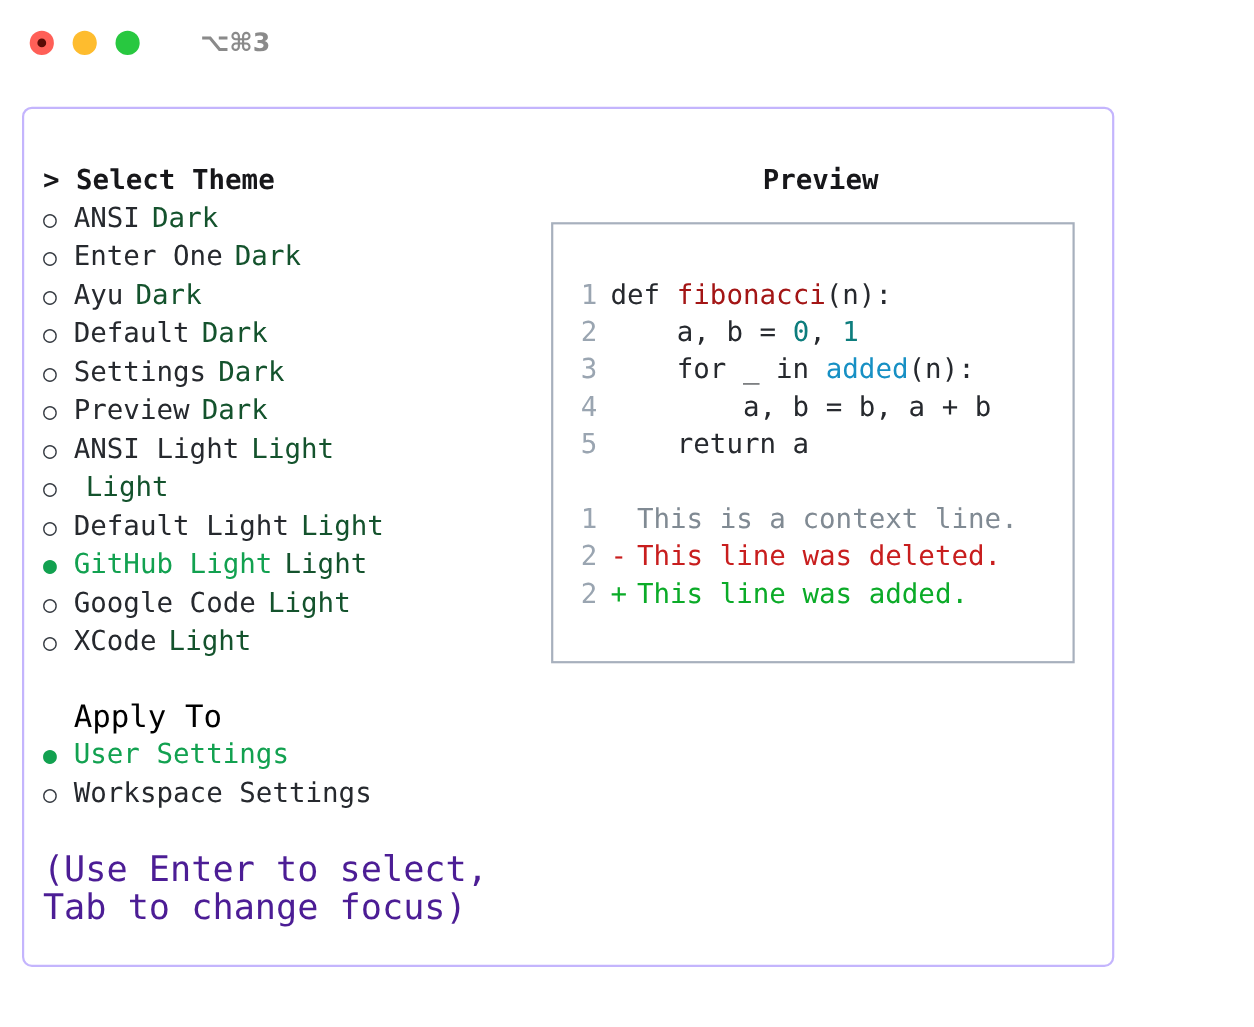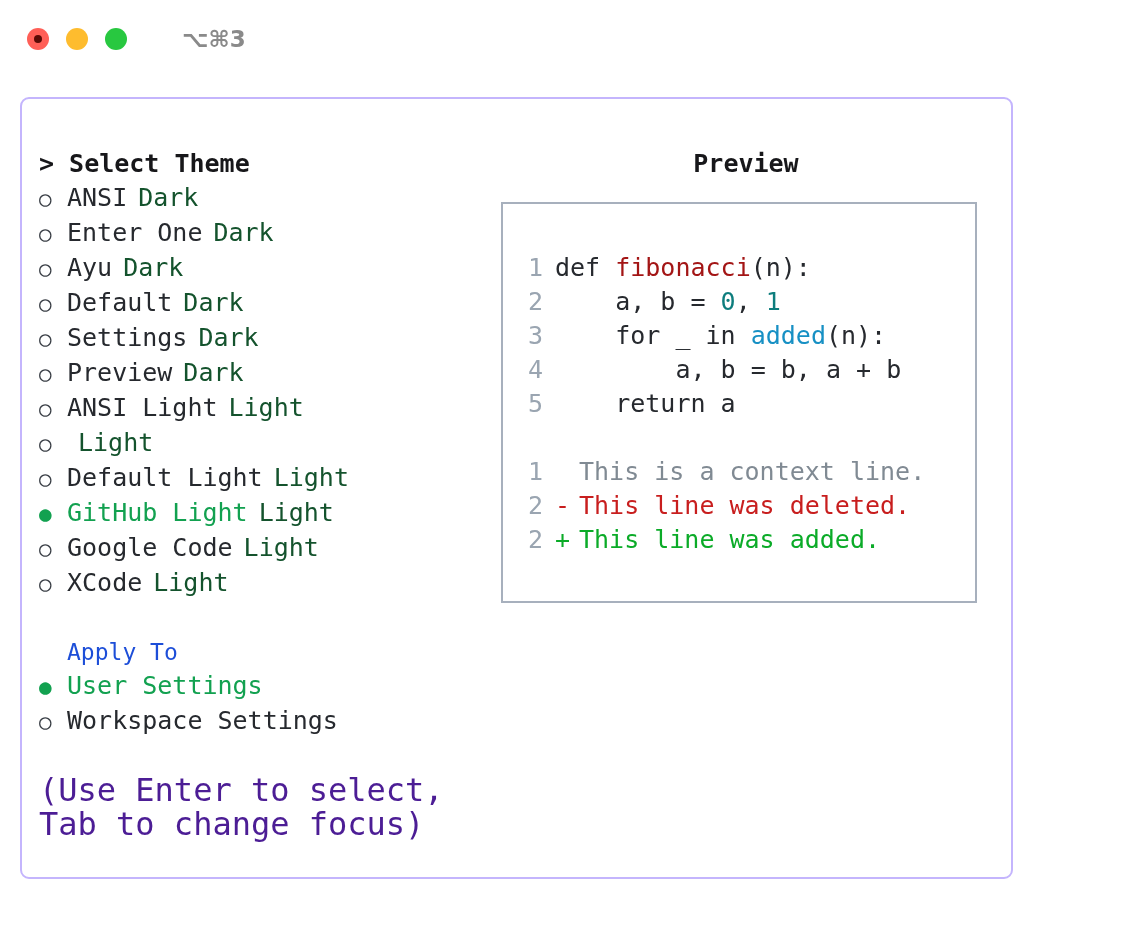--- a/index.html
+++ b/index.html
@@ -118,22 +118,22 @@
   }
   .opt-row.selected .opt-name { color: #12a150; }
   .opt-variant {
     color: #14532d;
     margin-left: 11px;
   }
 
   .spacer-sm { height: 34px; }
 
   #apply-to-header {
-    font-size: 23px;
-    color: #1d4ed8;
+    font-size: 28px;
+    color: #000000;
     line-height: 34px;
     padding-left: 28px;
     white-space: pre;
   }
 
   #hint-text {
     margin-top: 34px;
     font-size: 32px;
     color: #4c1d95;
     line-height: 34px;

